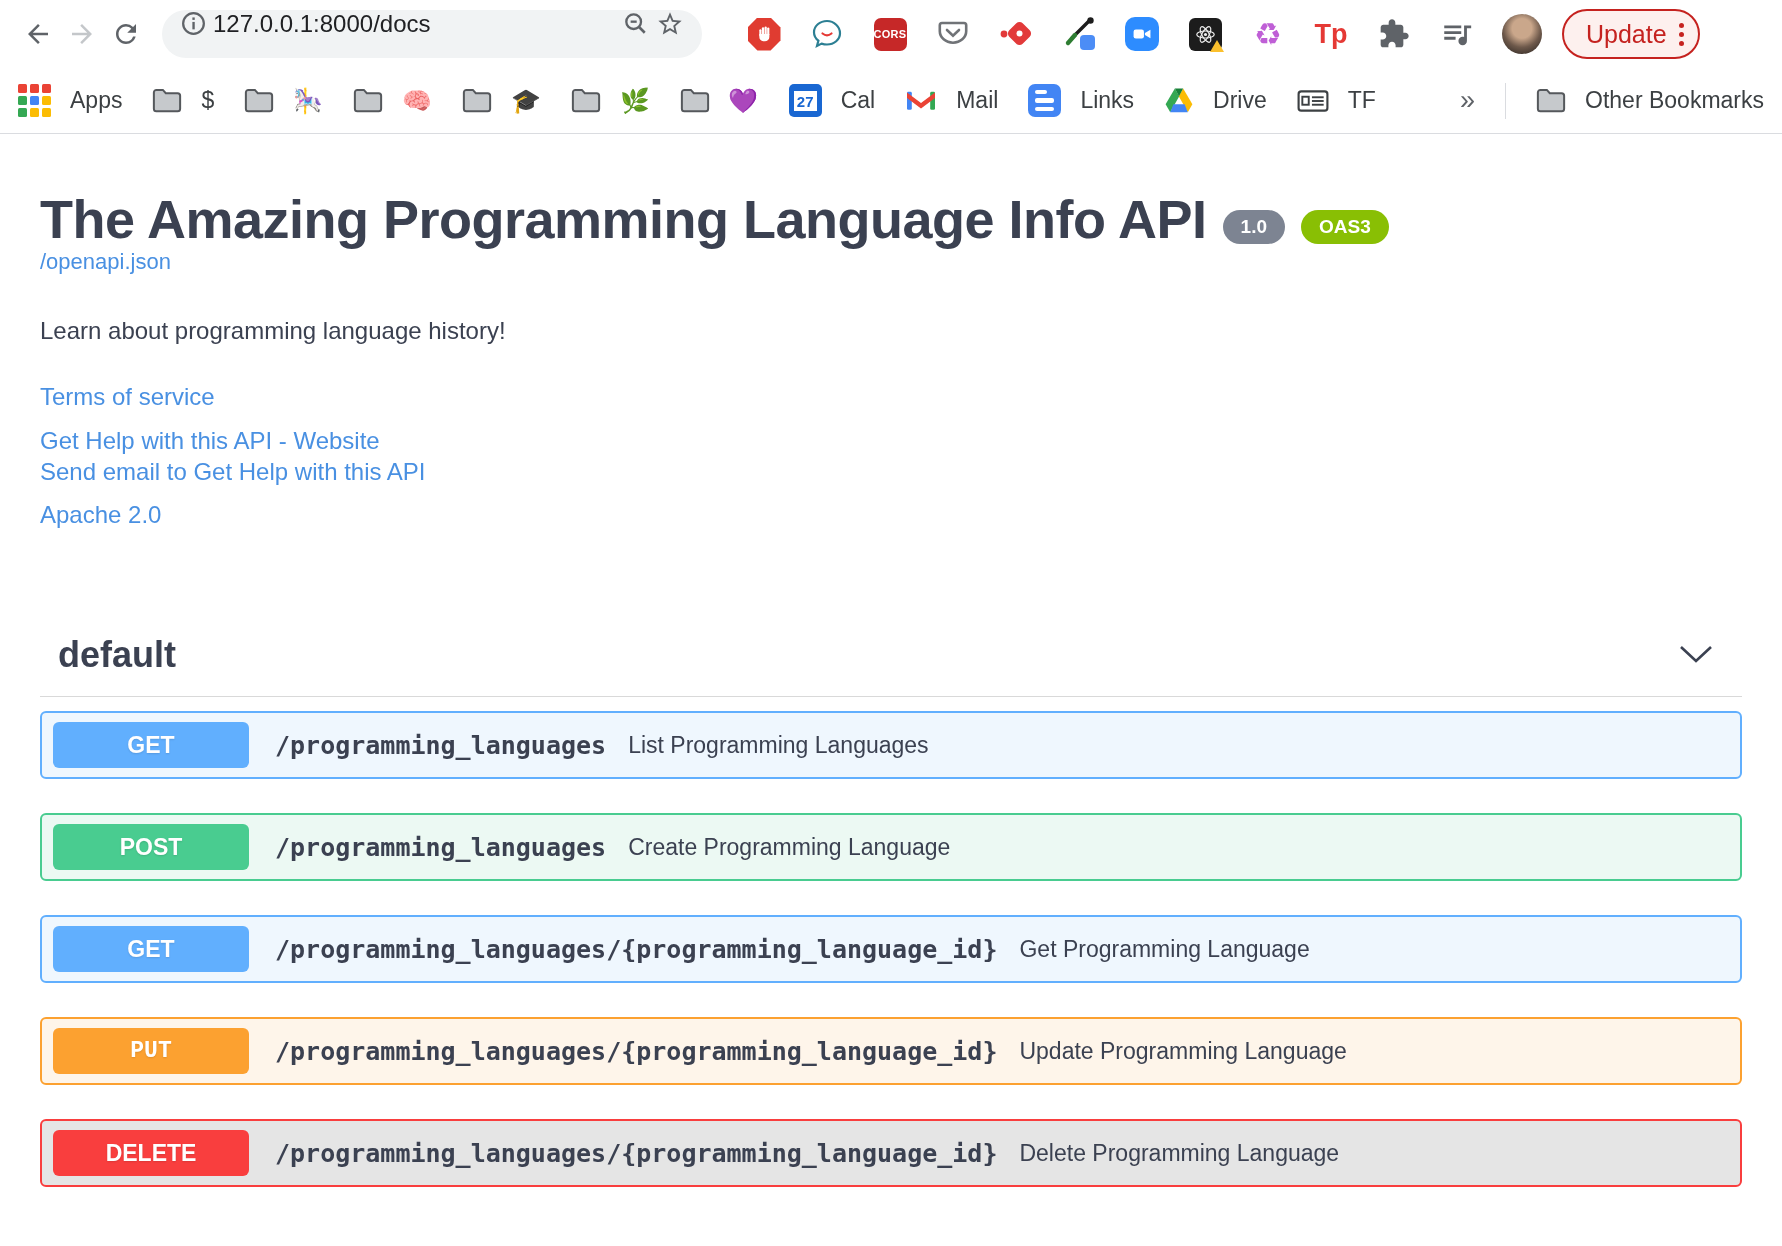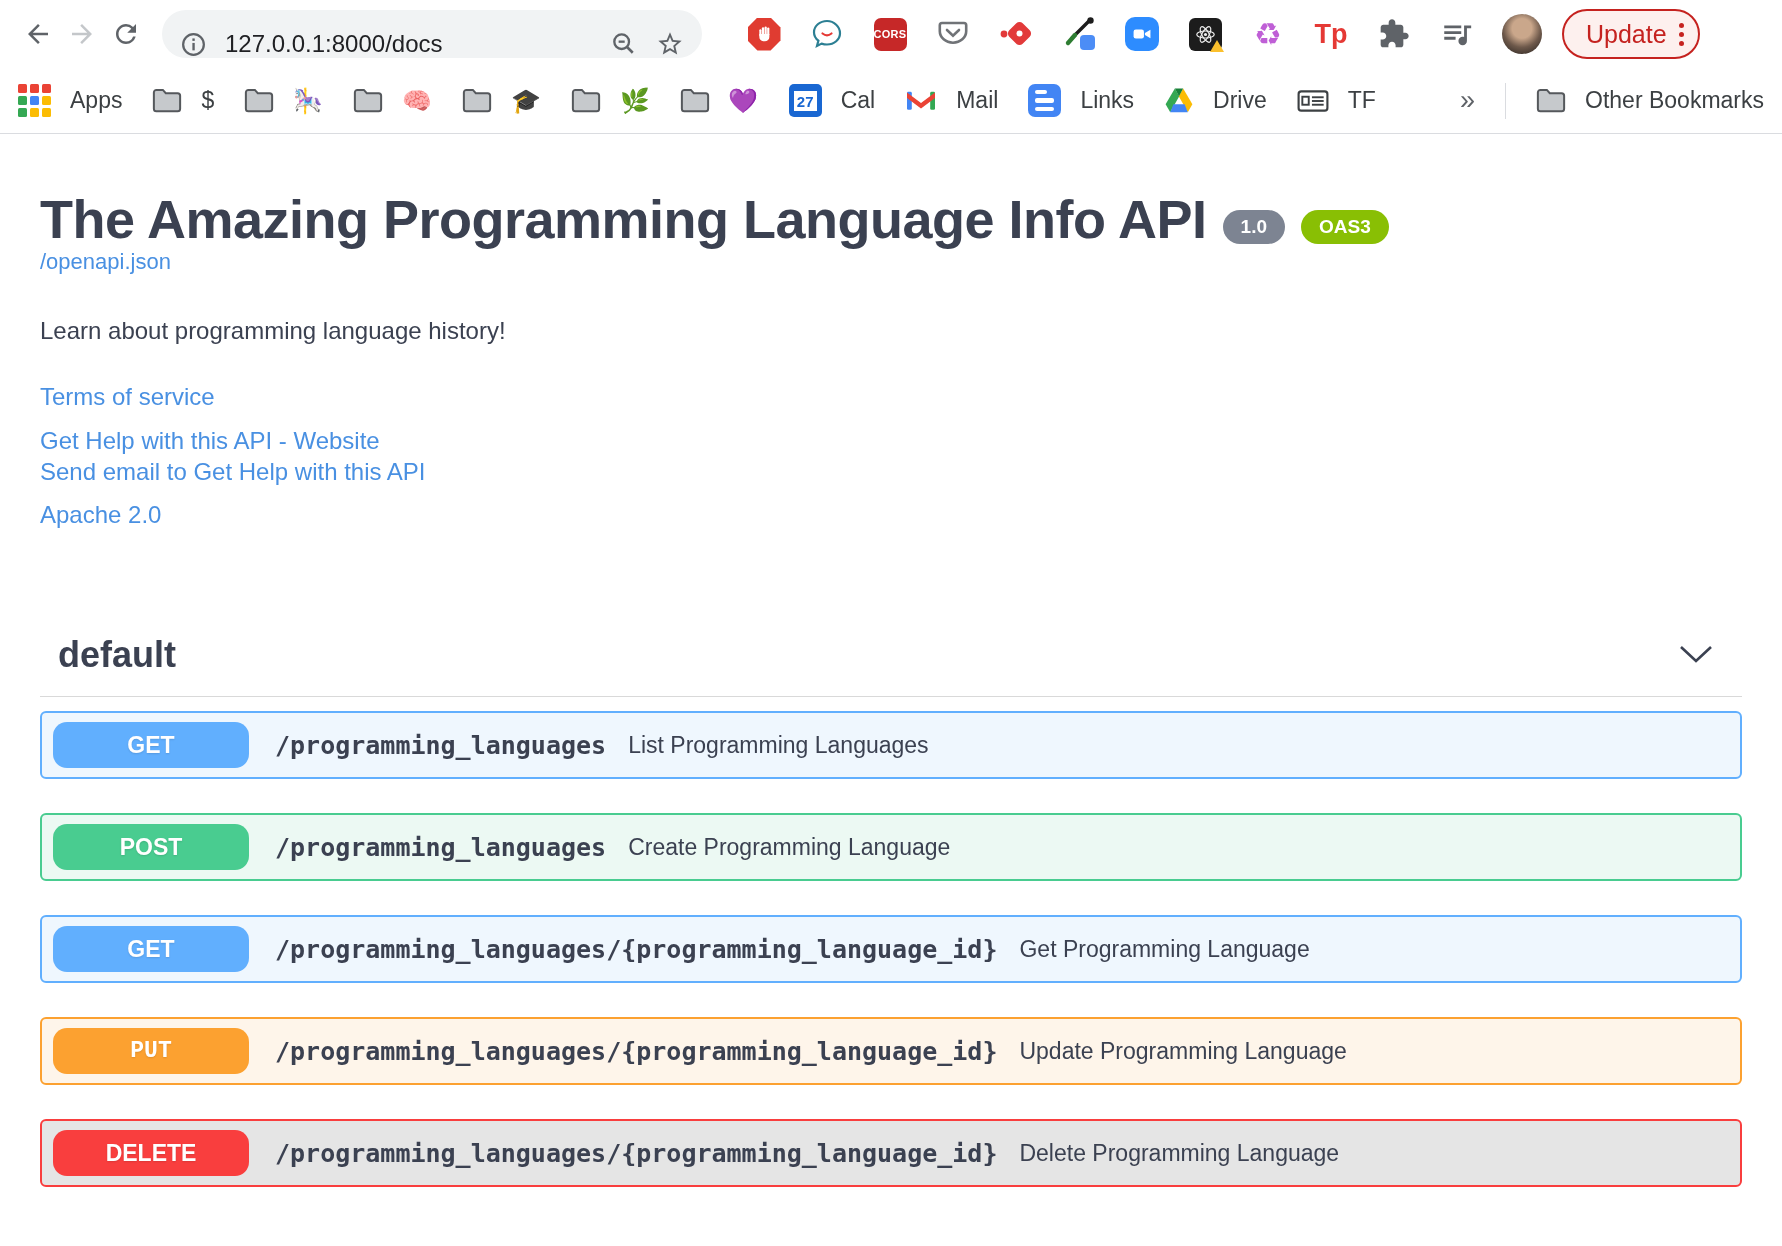--- a/index.html
+++ b/index.html
@@ -6,21 +6,21 @@
   html,body { width:1782px; height:1246px; background:#fff; overflow:hidden;
     font-family:"Liberation Sans", sans-serif; }
 
   
   .toolbar { height:68px; display:flex; align-items:center; padding:0 16px; background:#fff; }
   .nav-btn { width:44px; height:44px; display:flex; align-items:center; justify-content:center; border-radius:50%; flex:none; }
   .nav-btn svg { width:30px; height:30px; }
   .icon-fill { fill:#5f6368; }
   .icon-disabled { fill:#c4c7ca; }
   .url-pill { margin-left:14px; width:540px; height:48px; background:#f1f3f4; border-radius:24px;
-    display:flex; align-items:flex-end; padding:0 18px; gap:18px; flex:none; }
+    display:flex; align-items:flex-start; padding:0 18px; gap:6px; flex:none; }
   .url-text { flex:1; font-size:24px; color:#202124; white-space:nowrap; }
   .ext-row { display:flex; align-items:center; gap:27px; margin-left:44px; flex:none; }
   .ext { width:36px; height:36px; display:flex; align-items:center; justify-content:center; position:relative; flex:none; }
 
   .adblock { width:33px; height:33px; background:#e03c31; display:flex; align-items:center; justify-content:center;
     clip-path:polygon(30% 0,70% 0,100% 30%,100% 70%,70% 100%,30% 100%,0 70%,0 30%); }
   .cors { width:33px; height:33px; background:#c62828; border-radius:7px; color:#fff; font-weight:bold;
     font-size:11px; display:flex; align-items:center; justify-content:center; letter-spacing:.3px; }
   .zoomapp { width:34px; height:34px; background:#2d8cff; border-radius:10px; display:flex; align-items:center; justify-content:center; }
   .reactdev { width:33px; height:33px; background:#1c1c1c; border-radius:6px; position:relative;
@@ -69,21 +69,21 @@
   .spec-link { font-size:22px; margin-top:0; }
   .descr { font-size:24px; margin-top:42px; color:#3b4151; }
   .info-links { margin-top:36px; font-size:24px; line-height:1.3; }
   .info-links .gap { height:12px; }
   .tag-header { margin-top:104px; display:flex; align-items:center; justify-content:space-between;
     padding:0 28px 20px 18px; border-bottom:1px solid #d9d9d9; }
   .tag-header h3 { font-size:36px; font-weight:700; color:#3b4151; }
   .opblock { height:68px; border-radius:6px; display:flex; align-items:center; padding:0 20px 0 11px;
     margin-top:14px; margin-bottom:34px; border:2px solid; }
   .opblock + .opblock { margin-top:0; }
-  .method { width:196px; height:46px; border-radius:14px; color:#fff; font-weight:700; font-size:23px;
+  .method { width:196px; height:46px; border-radius:6px; color:#fff; font-weight:700; font-size:23px;
     display:flex; align-items:center; justify-content:center; text-shadow:0 1px 2px rgba(0,0,0,.12); flex:none; }
   .path { font-family:"DejaVu Sans Mono", monospace; font-weight:700; font-size:25px; color:#3b4151; margin-left:26px; }
   .summary { font-size:23px; color:#3b4151; margin-left:22px; }
   .op-get    { border-color:#61affe; background:#eff7fe; } .op-get .method    { background:#61affe; }
   .op-post   { border-color:#49cc90; background:#ecf9f3; } .op-post .method   { background:#49cc90; }
   .op-put    { border-color:#fca130; background:#fef5ea; } .op-put .method    { background:#fca130;font-family:Liberation Mono, monospace; }
   .op-delete { border-color:#f93e3e; background:#e5e5e5; } .op-delete .method { background:#f93e3e; }
 </style>
 </head>
 <body>

